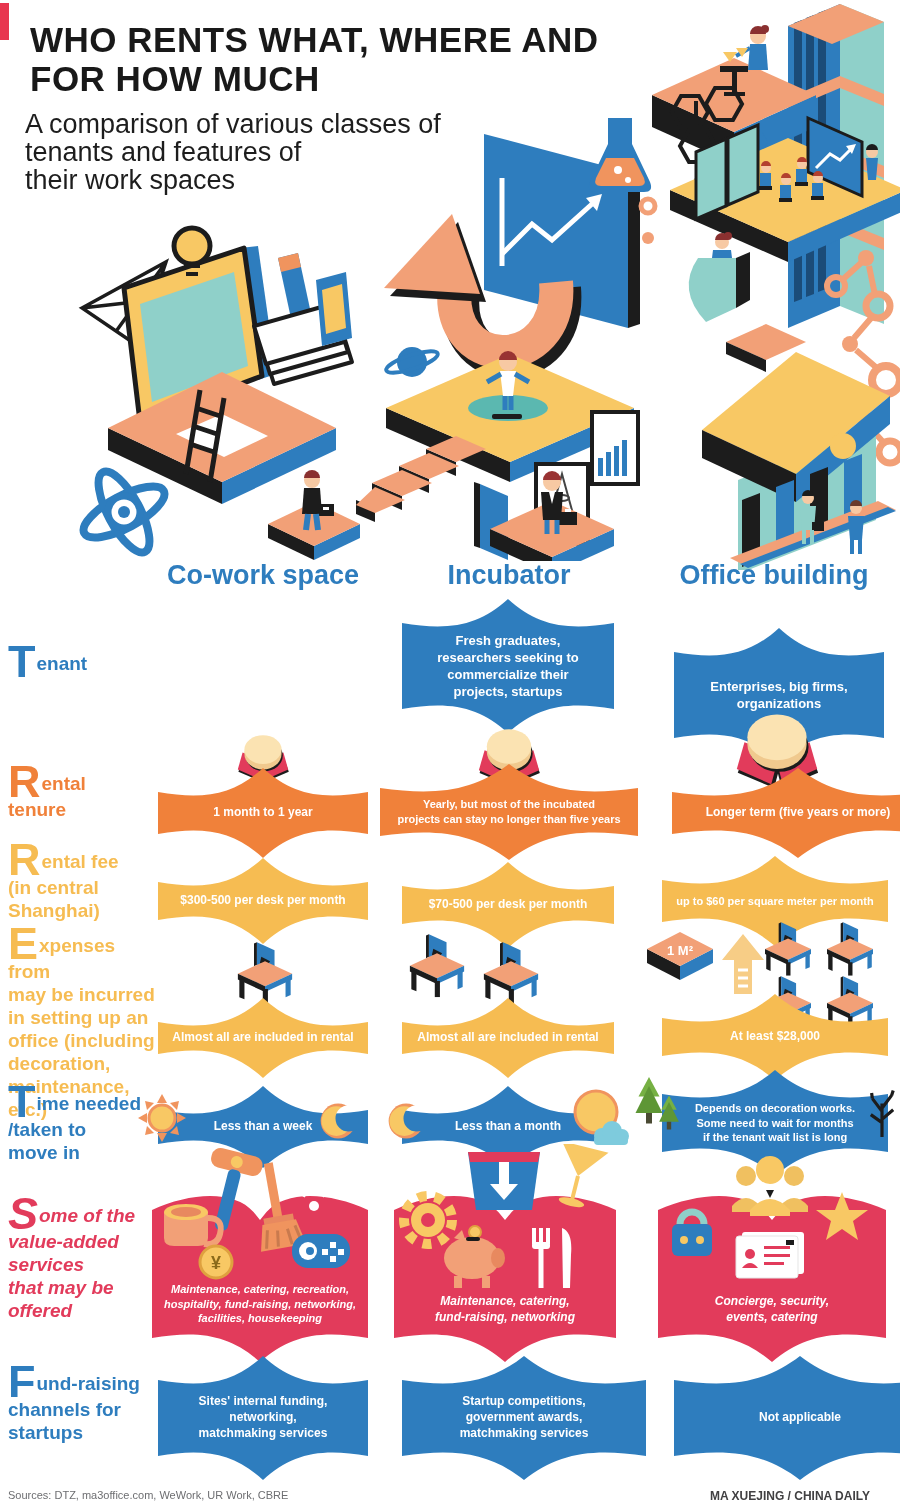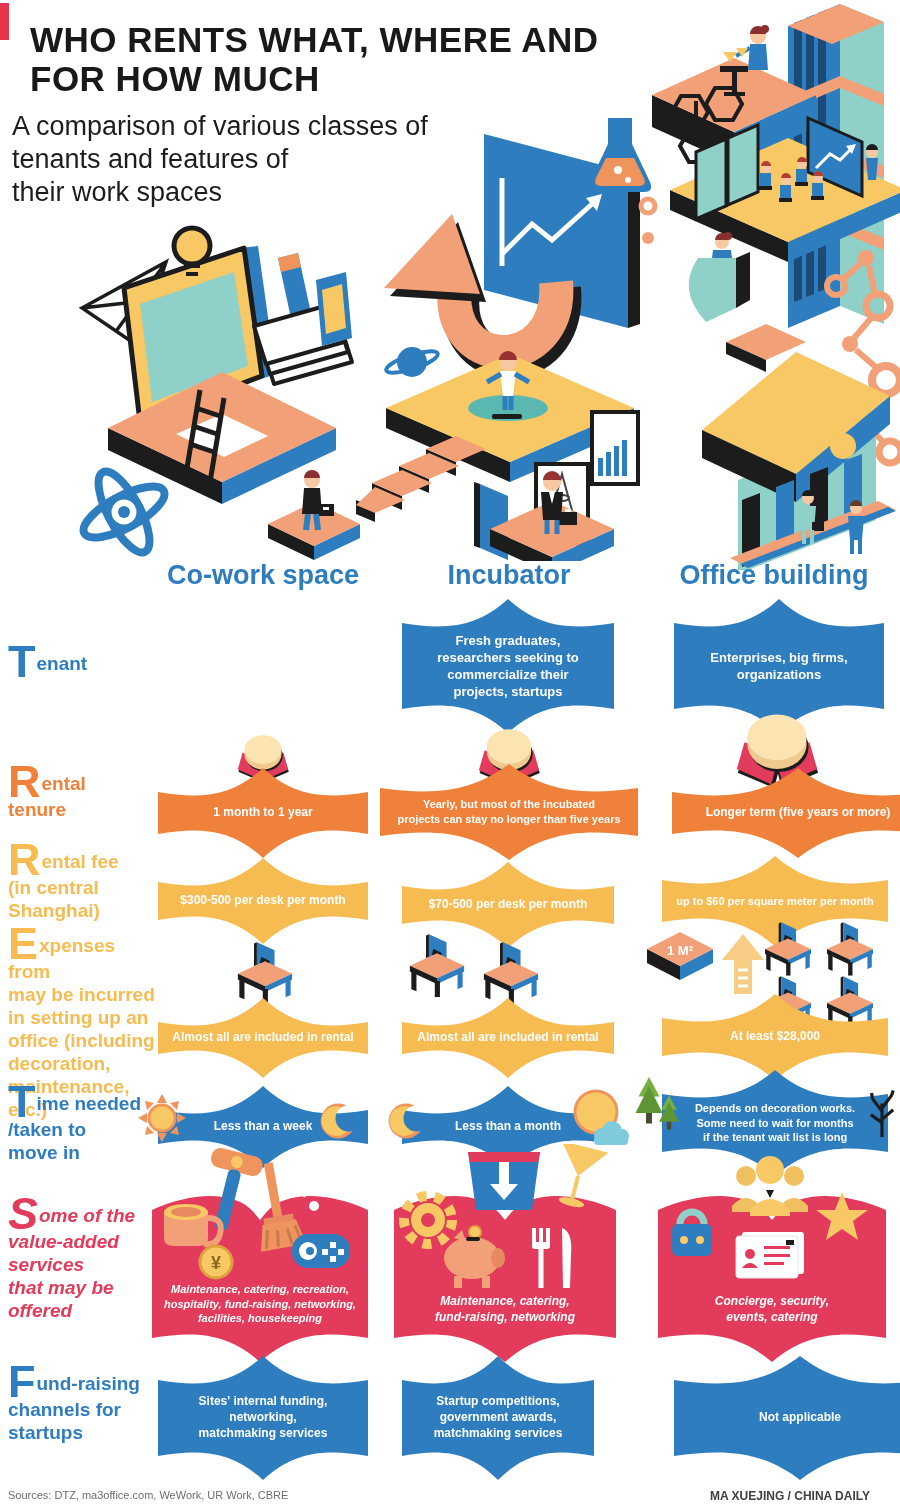--- a/index.html
+++ b/index.html
@@ -1,21 +1,21 @@
 <!DOCTYPE html>
 <html><head>
 <meta charset="utf-8">
 <style>
   html,body{margin:0;padding:0;background:#ffffff;}
   body{font-family:"Liberation Sans", sans-serif;}
   .stage{position:relative;width:900px;height:1511px;background:#fff;overflow:hidden;}
   
   .corner-mark{position:absolute;left:0;top:3px;width:9px;height:37px;background:#E8354E;}
   .title{position:absolute;left:30px;top:20px;font-size:35px;line-height:39px;font-weight:800;color:#191919;letter-spacing:.5px;}
-  .subtitle{position:absolute;left:12px;top:110px;font-size:27px;line-height:33px;font-weight:400;color:#1d1d1d;white-space:pre-line;}
+  .subtitle{position:absolute;left:25px;top:110px;font-size:27px;line-height:28px;font-weight:400;color:#1d1d1d;white-space:pre-line;}
   
   .col-header{position:absolute;top:560px;text-align:center;font-size:27px;font-weight:800;color:#2E7DBE;}
   
   .c-blue{--c:#2E7DBE;color:#2E7DBE;}
   .c-orange{--c:#F0813A;color:#F0813A;}
   .c-amber{--c:#F6BC52;color:#F6BC52;}
   .c-crimson{--c:#E23B5B;color:#E23B5B;font-style:italic;}
   
   .banner{position:absolute;}
   .banner svg.shape{position:absolute;left:0;top:0;width:100%;height:100%;}
@@ -397,21 +397,21 @@
 
   <div class="banner c-blue" style="left:402px;top:599px;width:212px;height:134px">
       <svg class="shape" viewBox="0 0 212 134" preserveAspectRatio="none">
         <path d="M0 24 C 46.64 32 76.32 27 106 0 C 135.68 27 165.36 32 212 24 L 212 110 C 165.36 102 135.68 107 106 134 C 76.32 107 46.64 102 0 110 Z" fill="#2E7DBE"></path>
       </svg>
     <div class="banner-text fs13">Fresh graduates,
 researchers seeking to
 commercialize their
 projects, startups</div>
   </div>
-  <div class="banner c-blue" style="left:674px;top:599px;width:210px;height:134px">
+  <div class="banner c-blue" style="left:674px;top:628px;width:210px;height:134px">
       <svg class="shape" viewBox="0 0 210 134" preserveAspectRatio="none">
         <path d="M0 24 C 46.2 32 75.6 27 105 0 C 134.4 27 163.8 32 210 24 L 210 110 C 163.8 102 134.4 107 105 134 C 75.6 107 46.2 102 0 110 Z" fill="#2E7DBE"></path>
       </svg>
     <div class="banner-text fs13">Enterprises, big firms,
 organizations</div>
   </div>
 
   <svg class="deco" style="left:233px;top:726px" width="60" height="58" viewBox="0 0 100 92">
       <use href="#medal"></use>
     </svg>
@@ -687,21 +687,21 @@
   </svg>
 
   <div class="banner c-blue" style="left:158px;top:1356px;width:210px;height:124px">
       <svg class="shape" viewBox="0 0 210 124" preserveAspectRatio="none">
         <path d="M0 24 C 46.2 32 75.6 27 105 0 C 134.4 27 163.8 32 210 24 L 210 100 C 163.8 92 134.4 97 105 124 C 75.6 97 46.2 92 0 100 Z" fill="#2E7DBE"></path>
       </svg>
     <div class="banner-text fs12">Sites' internal funding,
 networking,
 matchmaking services</div>
   </div>
-  <div class="banner c-blue" style="left:402px;top:1356px;width:192px;height:124px">
+  <div class="banner c-blue" style="left:402px;top:1356px;width:244px;height:124px">
       <svg class="shape" viewBox="0 0 212 124" preserveAspectRatio="none">
         <path d="M0 24 C 46.64 32 76.32 27 106 0 C 135.68 27 165.36 32 212 24 L 212 100 C 165.36 92 135.68 97 106 124 C 76.32 97 46.64 92 0 100 Z" fill="#2E7DBE"></path>
       </svg>
     <div class="banner-text fs12">Startup competitions,
 government awards,
 matchmaking services</div>
   </div>
   <div class="banner c-blue" style="left:674px;top:1356px;width:252px;height:124px">
       <svg class="shape" viewBox="0 0 210 124" preserveAspectRatio="none">
         <path d="M0 24 C 46.2 32 75.6 27 105 0 C 134.4 27 163.8 32 210 24 L 210 100 C 163.8 92 134.4 97 105 124 C 75.6 97 46.2 92 0 100 Z" fill="#2E7DBE"></path>

